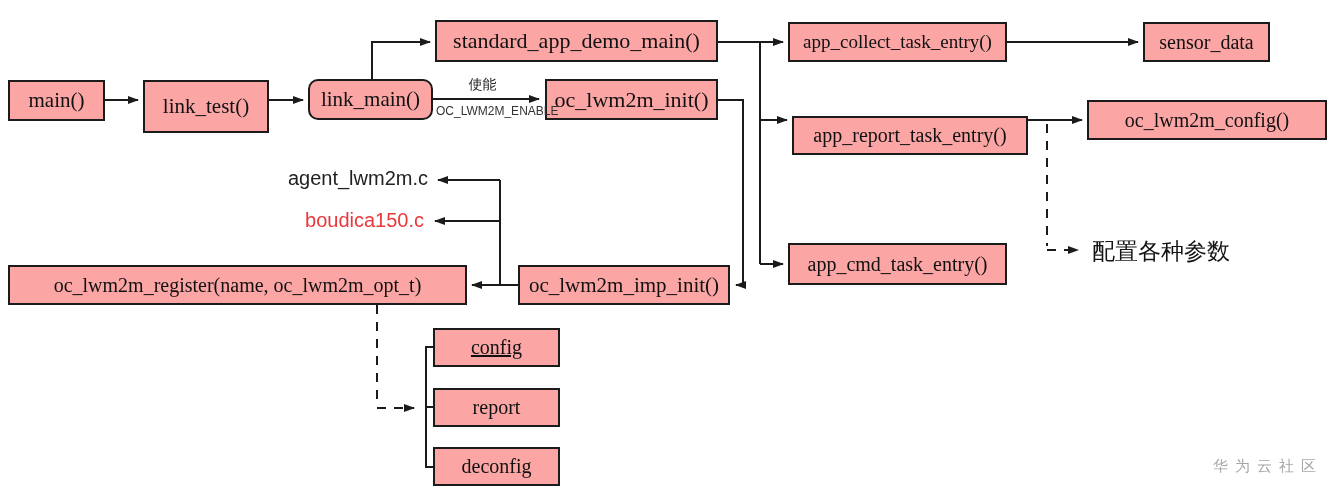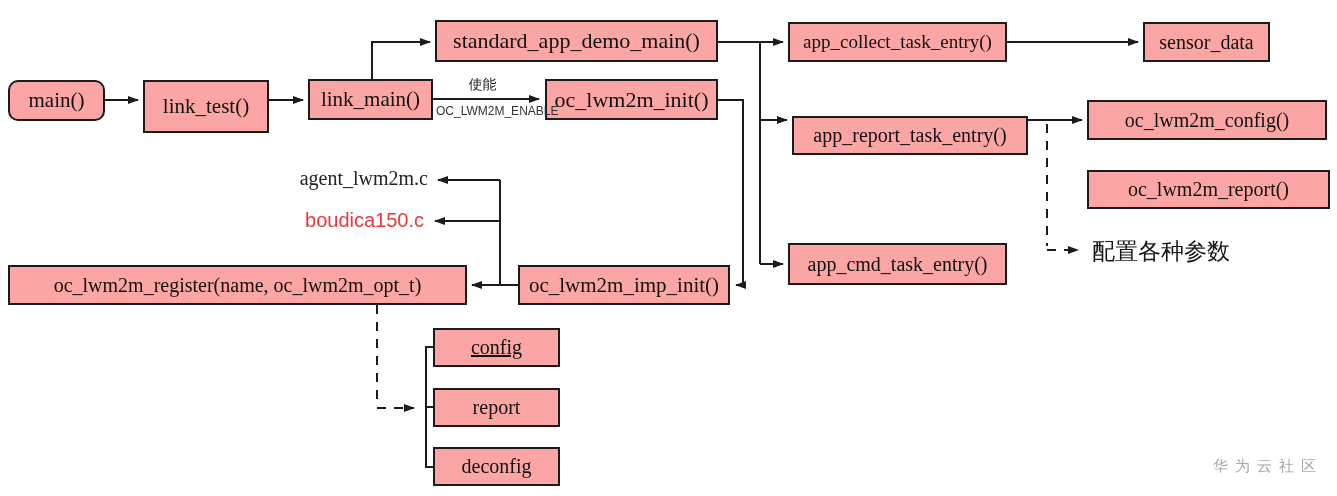--- a/index.html
+++ b/index.html
@@ -11,23 +11,23 @@
   #svg-edges { position: absolute; left: 0; top: 0; }
   .node {
     position: absolute; box-sizing: border-box;
     border: 2px solid #1b1b1b; background: #fca5a5;
     display: flex; align-items: center; justify-content: center;
     font-size: 20px; color: #111; white-space: nowrap;
   }
   .lbl { position: absolute; white-space: nowrap; }
 
   
-  #n-main        { left:   8px; top:  80px; width:  97px; height: 41px; font-size: 21px; border-radius: 10px; }
+  #n-main        { left:   8px; top:  80px; width:  97px; height: 41px; font-size: 21px; }
   #n-link-test   { left: 143px; top:  80px; width: 126px; height: 53px; font-size: 21px; }
-  #n-link-main   { left: 308px; top:  79px; width: 125px; height: 41px; font-size: 21px; }
+  #n-link-main   { left: 308px; top:  79px; width: 125px; height: 41px; font-size: 21px; border-radius: 10px; }
   #n-standard    { left: 435px; top:  20px; width: 283px; height: 42px; font-size: 22px; }
   #n-init        { left: 545px; top:  79px; width: 173px; height: 41px; font-size: 22px; }
   #n-collect     { left: 788px; top:  22px; width: 219px; height: 40px; font-size: 19px; }
   #n-sensor      { left:1143px; top:  22px; width: 127px; height: 40px; font-size: 20px; }
   #n-report-task { left: 792px; top: 100px; width: 236px; height: 39px; font-size: 20px; margin-top: 16px; }
   #n-config-fn   { left:1087px; top: 100px; width: 240px; height: 40px; font-size: 20px; }
   #n-report-fn   { left:1087px; top: 170px; width: 243px; height: 39px; font-size: 20px; }
   #n-cmd         { left: 788px; top: 243px; width: 219px; height: 42px; font-size: 20px; }
   #n-register    { left:   8px; top: 265px; width: 459px; height: 40px; font-size: 20px; }
   #n-imp-init    { left: 518px; top: 265px; width: 212px; height: 40px; font-size: 21px; }
@@ -41,21 +41,21 @@
     font-family: "Liberation Sans", "DejaVu Sans", sans-serif;
     font-size: 14px; color: #222;
   }
   #lbl-enable-macro {
     left: 436px; top: 104px;
     font-family: "Liberation Sans", "DejaVu Sans", sans-serif;
     font-size: 12px; color: #333;
   }
   #lbl-agent {
     left: 268px; top: 167px; width: 160px; text-align: right;
-    font-family: Liberation Serif, serif;
+    font-family: Liberation Sans, sans-serif;
     font-size: 20px; color: #222;
   }
   #lbl-boudica {
     left: 268px; top: 209px; width: 156px; text-align: right;
     font-family: "Liberation Sans", "DejaVu Sans", sans-serif;
     font-size: 20px;
   }
   #lbl-params {
     left: 1092px; top: 236px;
     font-family: "Liberation Sans", "DejaVu Sans", sans-serif;
@@ -106,21 +106,20 @@
 
   <div class="node" id="n-main">main()</div>
   <div class="node" id="n-link-test">link_test()</div>
   <div class="node" id="n-link-main">link_main()</div>
   <div class="node" id="n-standard">standard_app_demo_main()</div>
   <div class="node" id="n-init">oc_lwm2m_init()</div>
   <div class="node" id="n-collect">app_collect_task_entry()</div>
   <div class="node" id="n-sensor">sensor_data</div>
   <div class="node" id="n-report-task">app_report_task_entry()</div>
   <div class="node" id="n-config-fn">oc_lwm2m_config()</div>
-  <div class="node" id="n-report-fn">oc_lwm2m_report()</div>
   <div class="node" id="n-cmd">app_cmd_task_entry()</div>
   <div class="node" id="n-register">oc_lwm2m_register(name, oc_lwm2m_opt_t)</div>
   <div class="node" id="n-imp-init">oc_lwm2m_imp_init()</div>
   <div class="node" id="n-config">config</div>
   <div class="node" id="n-report">report</div>
   <div class="node" id="n-deconfig">deconfig</div>
 
   <div class="lbl" id="lbl-enable-cn">使能</div>
   <div class="lbl" id="lbl-enable-macro">OC_LWM2M_ENABLE</div>
   <div class="lbl" id="lbl-agent">agent_lwm2m.c</div>

